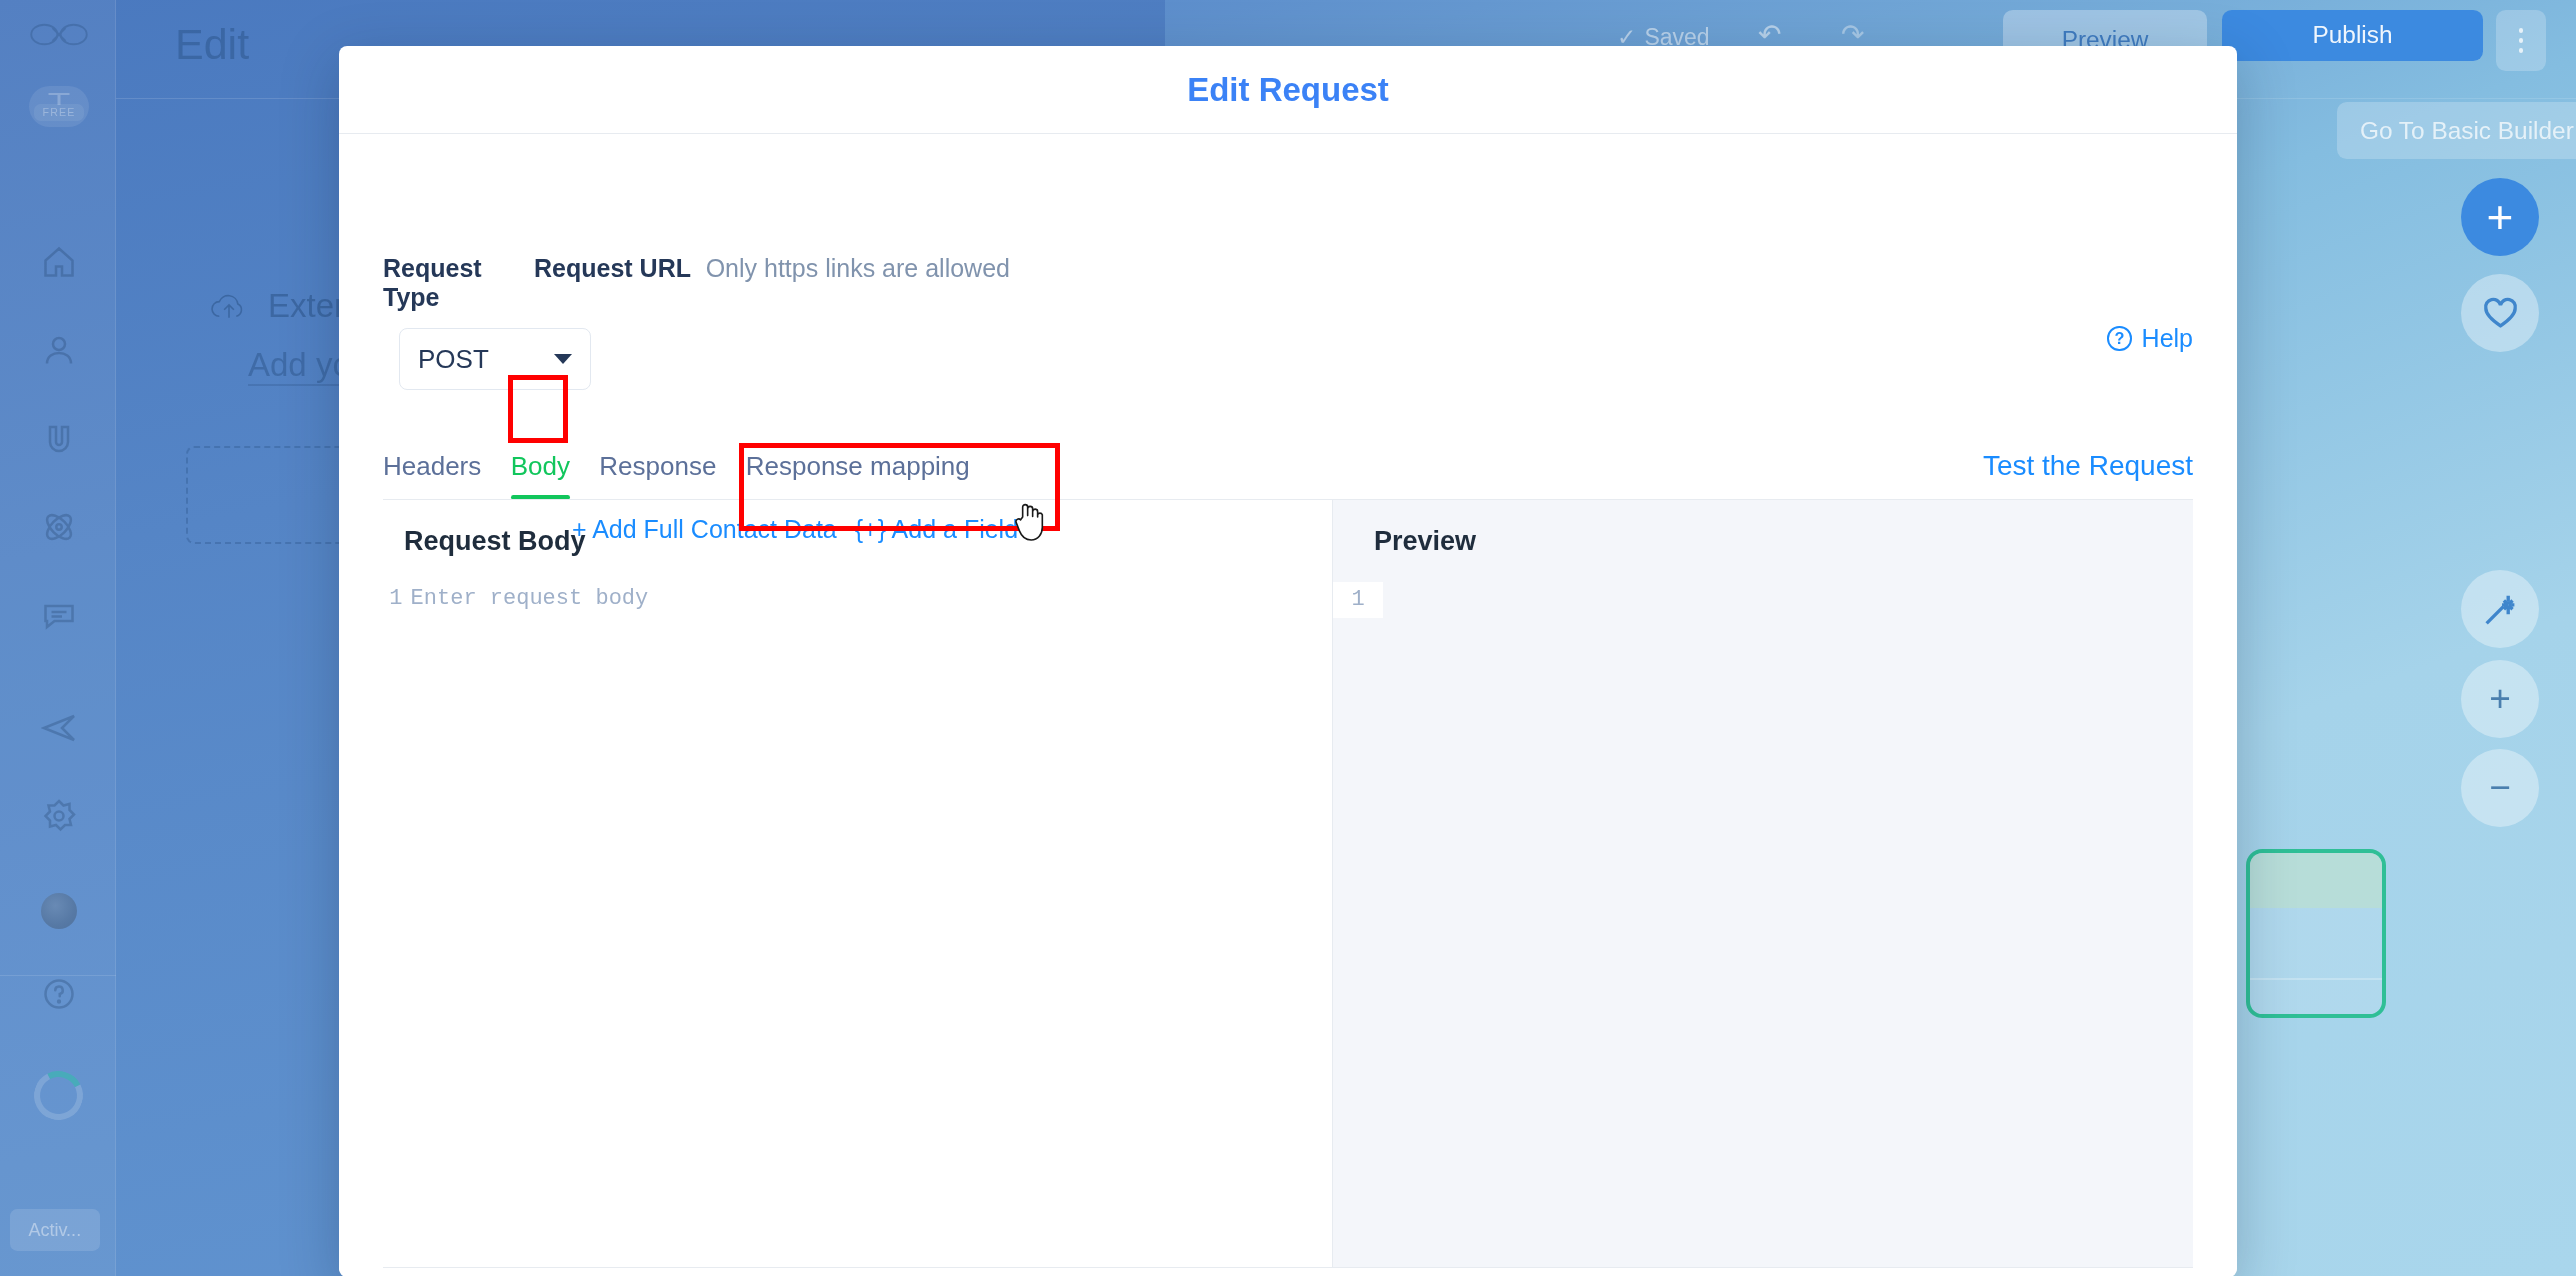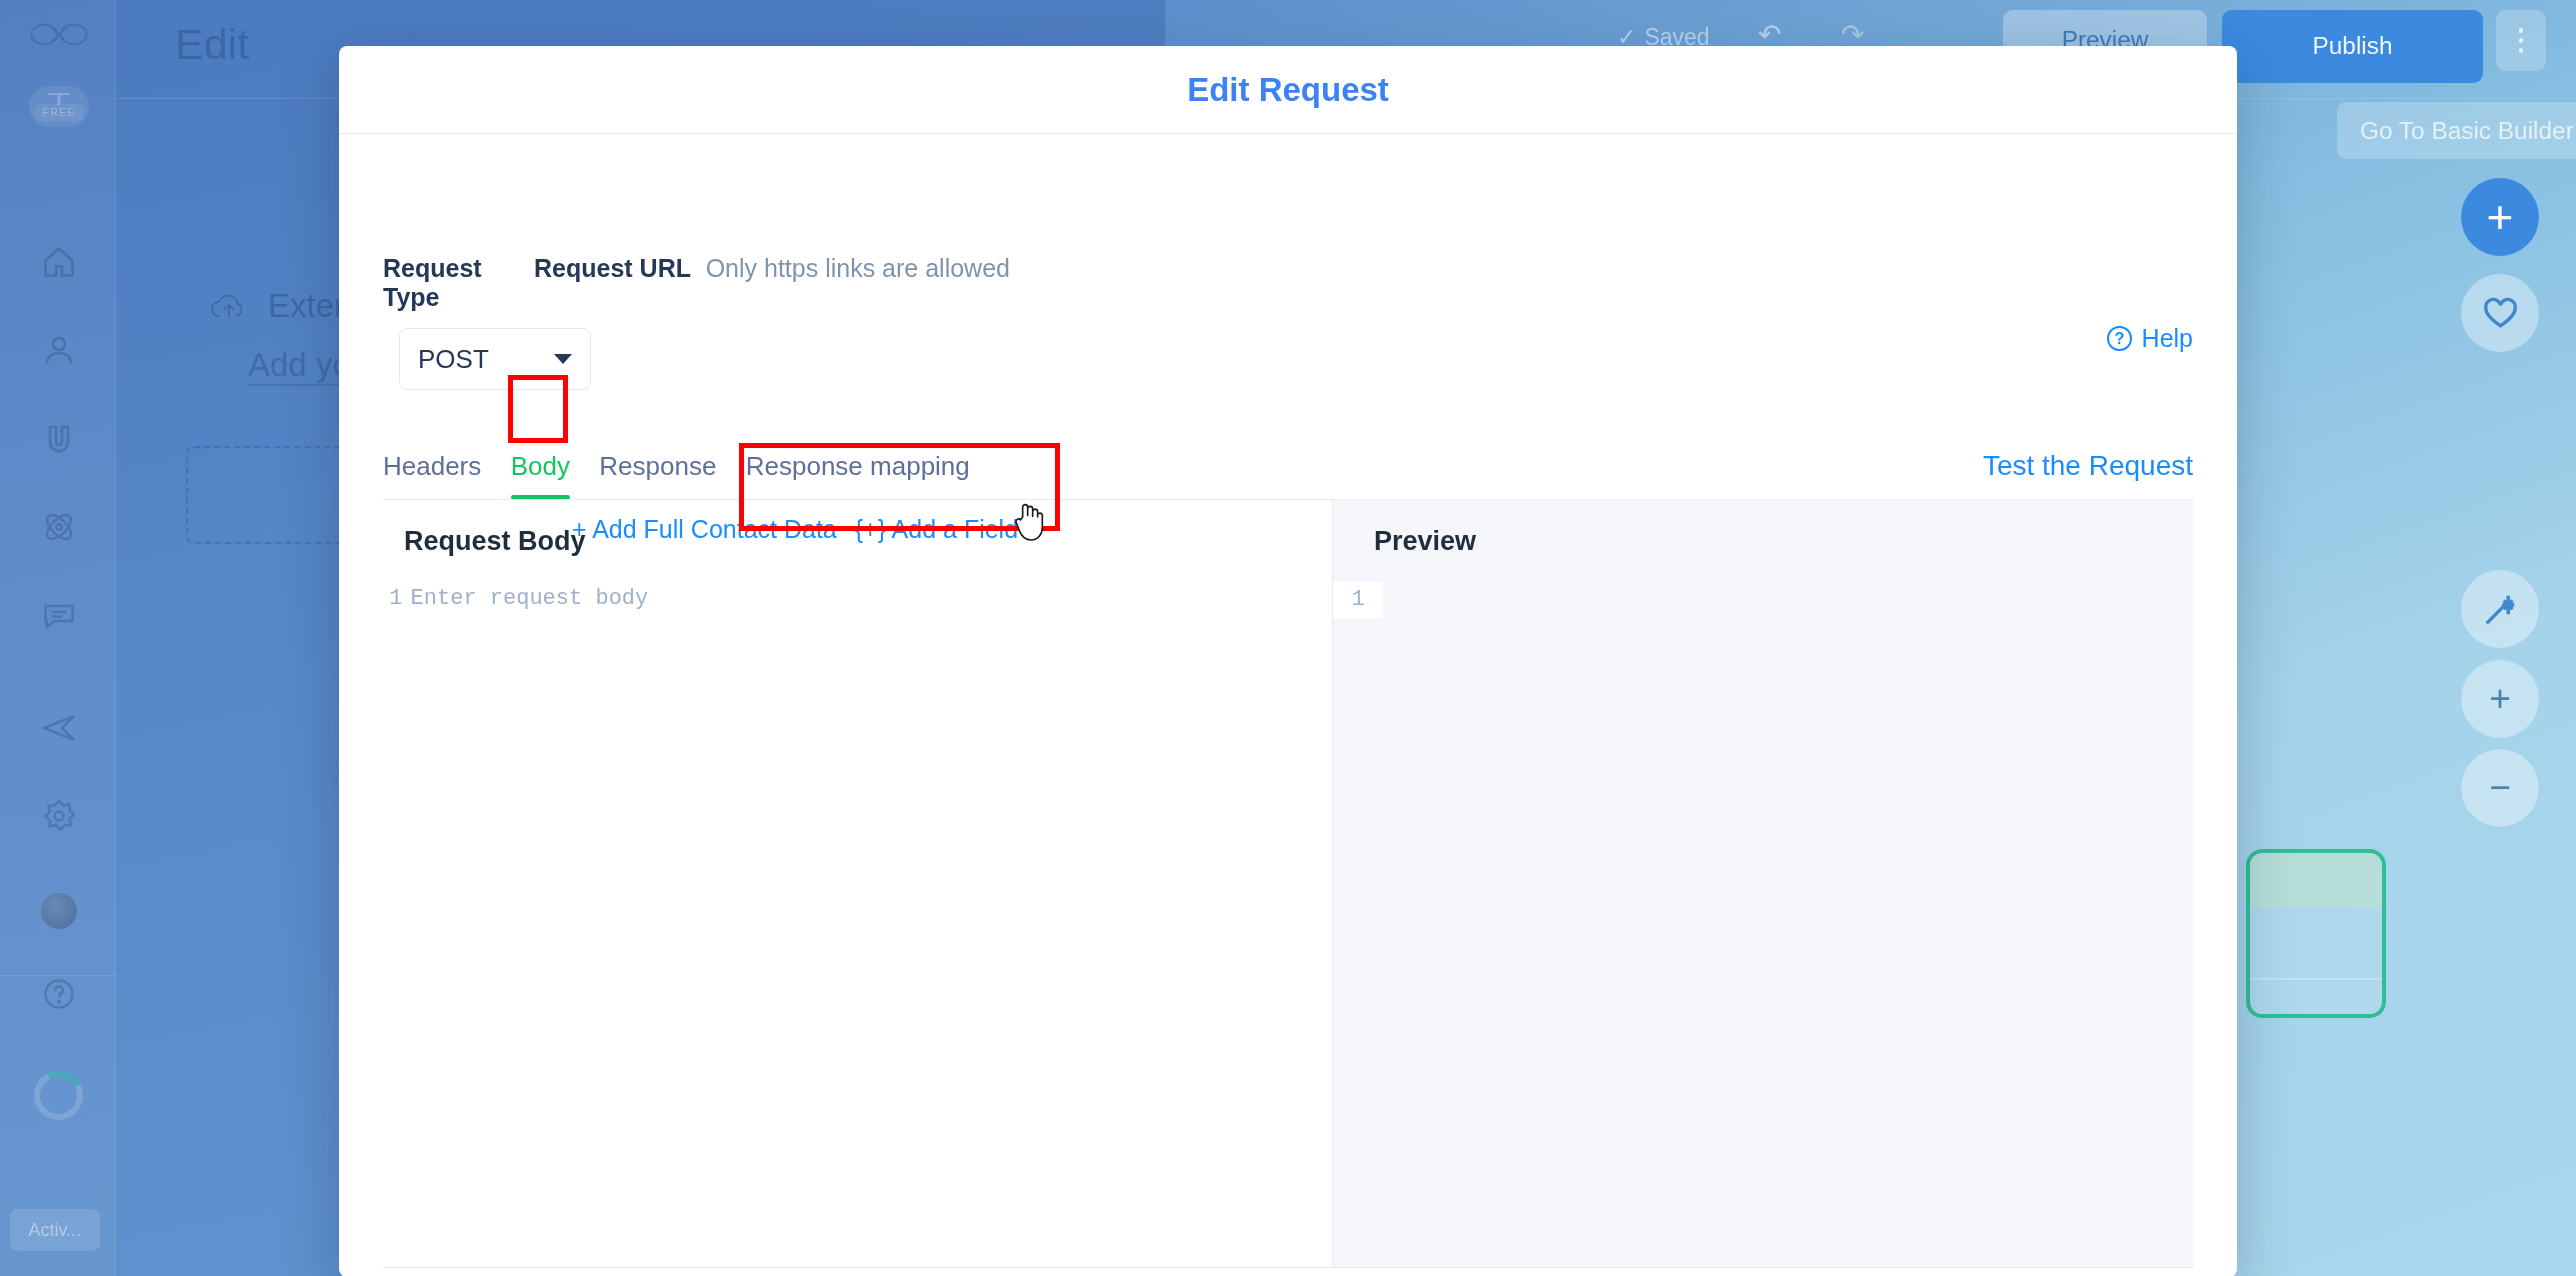--- a/index.html
+++ b/index.html
@@ -102,21 +102,21 @@
     position: absolute; left: 1841px; top: 18px;
     font-size: 28px; color: rgba(255,255,255,0.38);
   }
   .bg-preview-btn {
     position: absolute; left: 2003px; top: 9.8px; width: 204px; height: 61px;
     border-radius: 9.8px; background: rgba(255,255,255,0.30);
     display: flex; align-items: center; justify-content: center;
     font-size: 24.4px; color: #3f7bbf;
   }
   .bg-publish-btn {
-    position: absolute; left: 2222px; top: 9.8px; width: 261px; height: 73px;
+    position: absolute; left: 2222px; top: 9.8px; width: 261px; height: 51px;
     border-radius: 9.8px; background: #3c8ae0;
     display: flex; align-items: center; justify-content: center;
     font-size: 24.4px; color: rgba(255,255,255,0.92);
   }
   .bg-kebab {
     position: absolute; left: 2496px; top: 9.8px; width: 50px; height: 61px;
     border-radius: 9.8px; background: rgba(255,255,255,0.22);
     display: flex; flex-direction: column; align-items: center; justify-content: center; gap: 4.9px;
   }
   .bg-kebab i { width: 4.9px; height: 4.9px; border-radius: 50%; background: rgba(255,255,255,0.75); display:block; }

